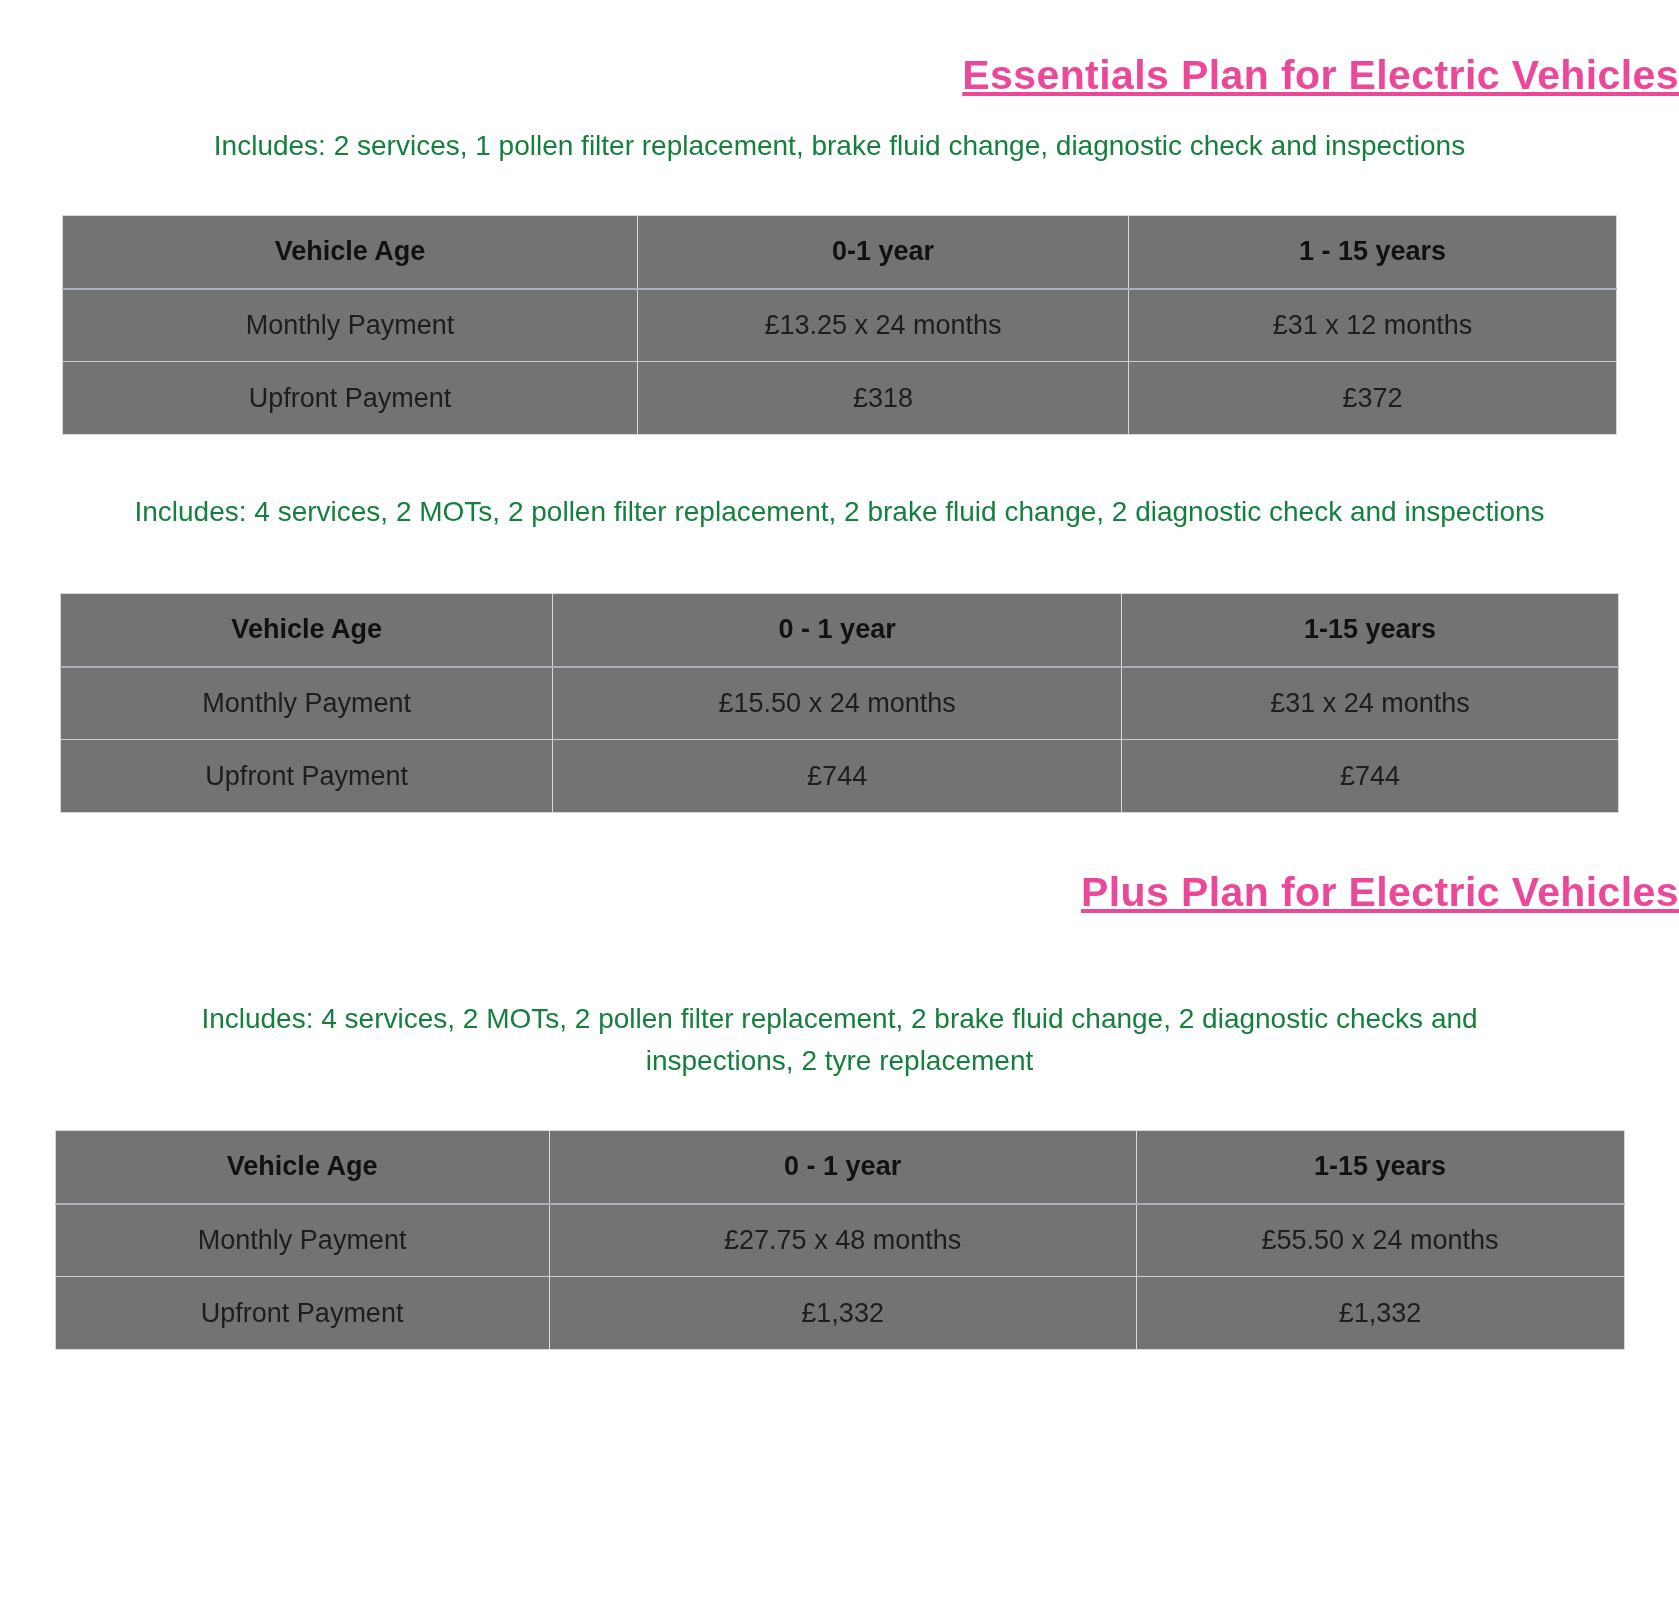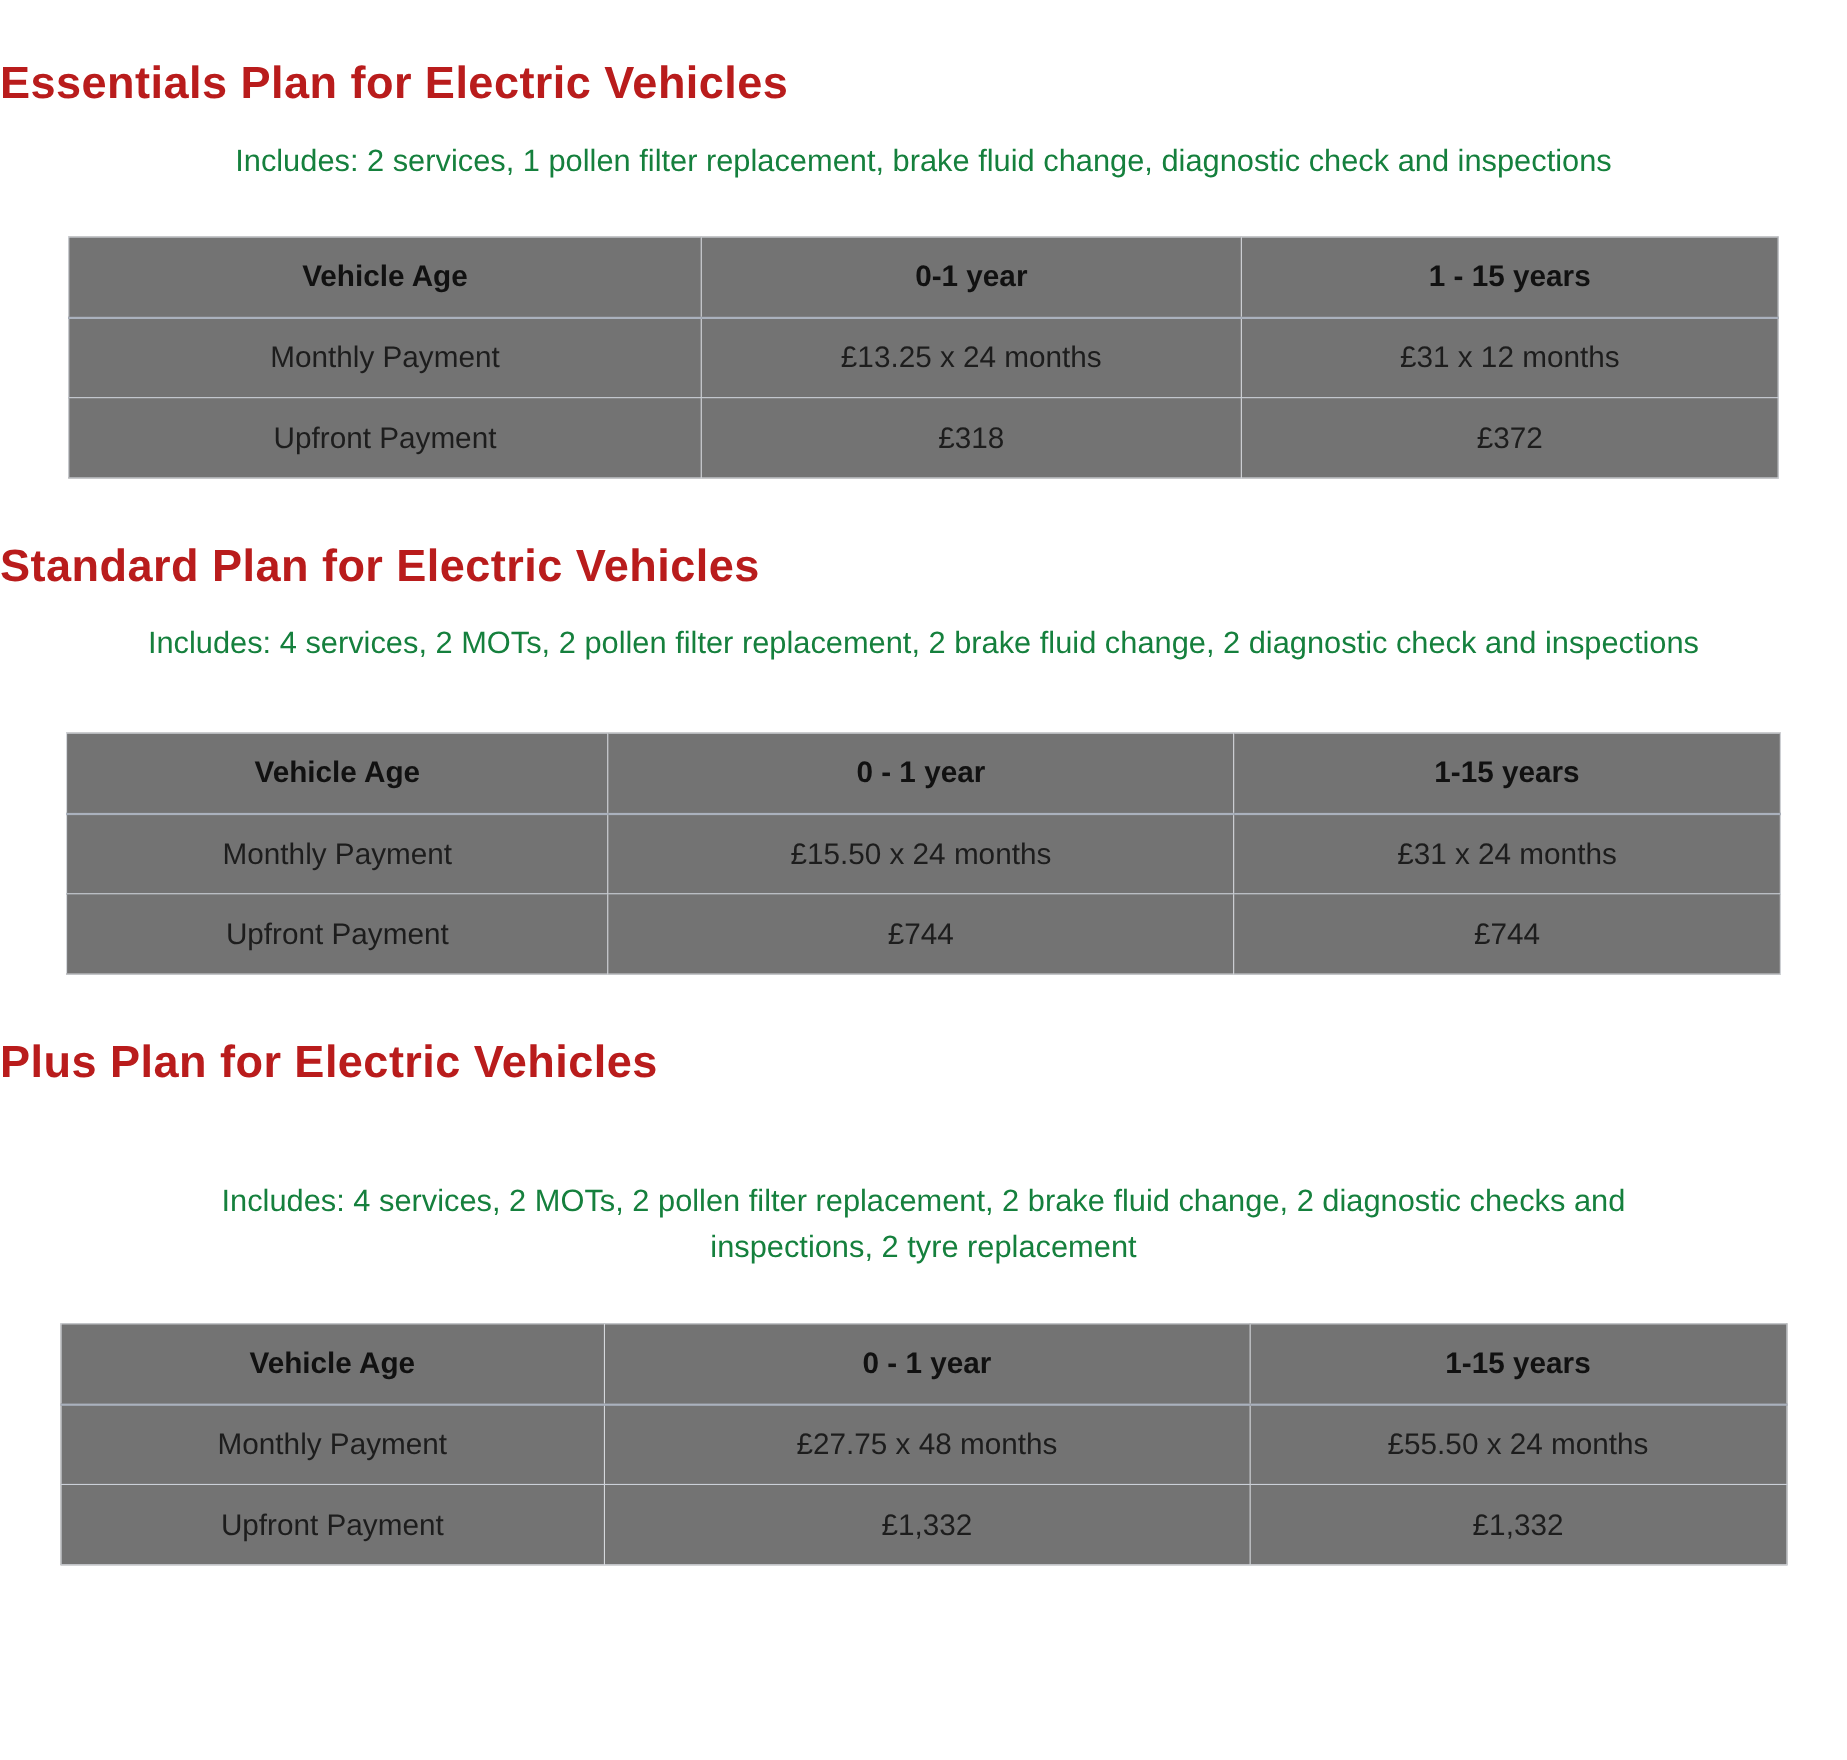--- a/index.html
+++ b/index.html
@@ -14,25 +14,26 @@
     overflow: hidden;
     font-family: "Liberation Sans", sans-serif;
     color: #1d1d1d;
   }
   .page { padding-top: 52px; }
 
   .plan { margin-bottom: 56px; }
 
   .plan-title {
     margin: 0 0 26px 0;
-    text-align: left;
+    text-align: right;
     font-size: 41px;
     font-weight: 700;
     letter-spacing: 0.4px;
-    color: #b91c1c;
+    color: #ec4899;
+    text-decoration: underline;
   }
 
   .includes {
     margin: 0 auto 48px auto;
     max-width: 1560px;
     text-align: center;
     font-size: 28px;
     font-weight: 400;
     line-height: 1.5;
     color: #15803d;
@@ -115,21 +116,20 @@
         <tr>
           <td>Upfront Payment</td>
           <td>£318</td>
           <td>£372</td>
         </tr>
       </tbody>
     </table>
   </section>
 
   <section class="plan plan-2">
-    <h2 class="plan-title">Standard Plan for Electric Vehicles</h2>
     <p class="includes">Includes: 4 services, 2 MOTs, 2 pollen filter replacement, 2 brake fluid change, 2 diagnostic check and inspections</p>
     <table class="pricing">
       <colgroup>
           <col class="c1">
           <col class="c2">
           <col class="c3">
         </colgroup>
       <thead>
         <tr>
           <th>Vehicle Age</th>

